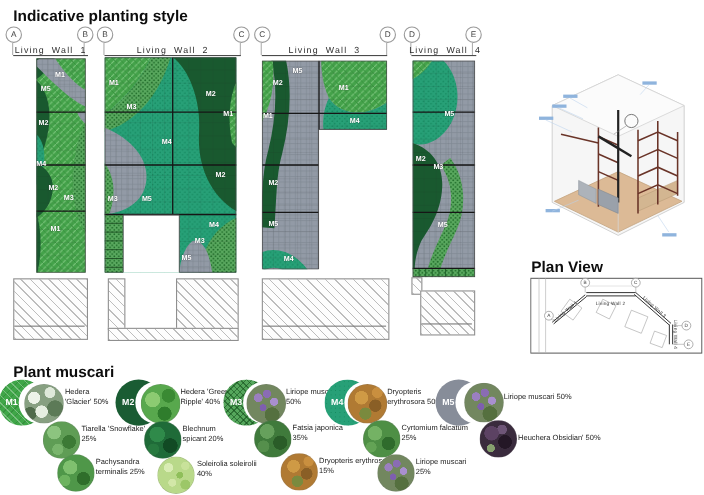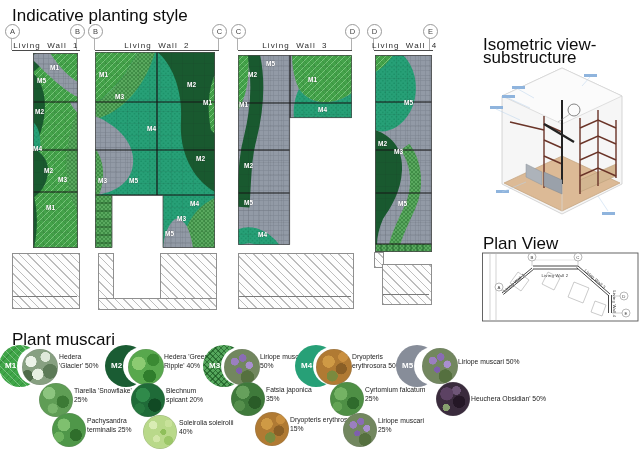--- a/index.html
+++ b/index.html
@@ -1,19 +1,19 @@
 <!DOCTYPE html>
 <html><head>
 <meta charset="utf-8">
 <style>
   html,body{margin:0;padding:0;background:#fff;}
   .sheet{position:relative;width:640px;height:450px;background:#fff;overflow:hidden;
          font-family:"Liberation Sans",sans-serif;color:#111;}
   .abs{position:absolute;}
-  .h-title{font-weight:normal;font-size:17px;color:#0d0d0d;}
+  .h-title{font-weight:bold;font-size:14px;color:#0d0d0d;}
   .wall-title{font-size:8px;color:#2b2b2b;letter-spacing:1.1px;word-spacing:3px;
               text-align:center;white-space:nowrap;}
   .underline{height:0;border-top:1px solid #4a4a4a;}
   .gcircle{width:13px;height:13px;border:1px solid #9a9a9a;border-radius:50%;
            font-size:7.5px;line-height:13px;text-align:center;color:#444;background:#fff;}
   .leader{width:1px;background:#b0b0b0;}
   .base{background-color:#fdfdfd;border:1px solid #8f8f8f;
         background-image:repeating-linear-gradient(45deg,#bdbdbd 0 1px,transparent 1px 6px);}
   .groundline{height:1px;background:#7a7a7a;}
   .sched-text{font-size:6.8px;line-height:9px;color:#1c1c1c;white-space:nowrap;}
@@ -255,24 +255,20 @@
   <div class="abs base" style="left:160px;top:253px;width:55px;height:45px;"></div>
   <div class="abs base" style="left:98px;top:298px;width:117px;height:10px;"></div>
 
   <div class="abs base" style="left:238px;top:253px;width:114px;height:54px;"></div>
   <div class="abs groundline" style="left:239px;top:296px;width:112px;"></div>
 
   <div class="abs base" style="left:374px;top:252px;width:8px;height:14px;"></div>
   <div class="abs base" style="left:382px;top:264px;width:48px;height:39px;"></div>
   <div class="abs groundline" style="left:383px;top:294px;width:46px;"></div>
 
-  <div class="abs h-title" style="left:483px;top:38px;line-height:13px;">
-    <div>Isometric view-</div>
-    <div>substructure</div>
-  </div>
 
   <svg class="abs" style="left:486px;top:64px;" width="152" height="170" viewBox="0 0 152 170">
     <polygon points="76,4 136,32 136,120 76,150 16,120 16,32" fill="#f6f6f6" stroke="#cccccc" stroke-width="0.8"></polygon>
     <polygon points="76,4 136,32 76,60 16,32" fill="#fbfbfb" stroke="#d2d2d2" stroke-width="0.7"></polygon>
     <polygon points="76,92 134,119 76,147 18,119" fill="#dcba96" stroke="#c2a17b" stroke-width="0.7"></polygon>
     <path d="M76,60 V147" stroke="#d8d8d8" stroke-width="0.7"></path>
     <polygon points="94,116 130,100 130,112 94,128" fill="#d3b691" stroke="#b79a75" stroke-width="0.5"></polygon>
     <g stroke="#6a3428" stroke-width="1.4" fill="none">
       <path d="M58,52 V124"></path>
       <path d="M94,54 V130 M112,46 V122 M130,56 V114"></path>

